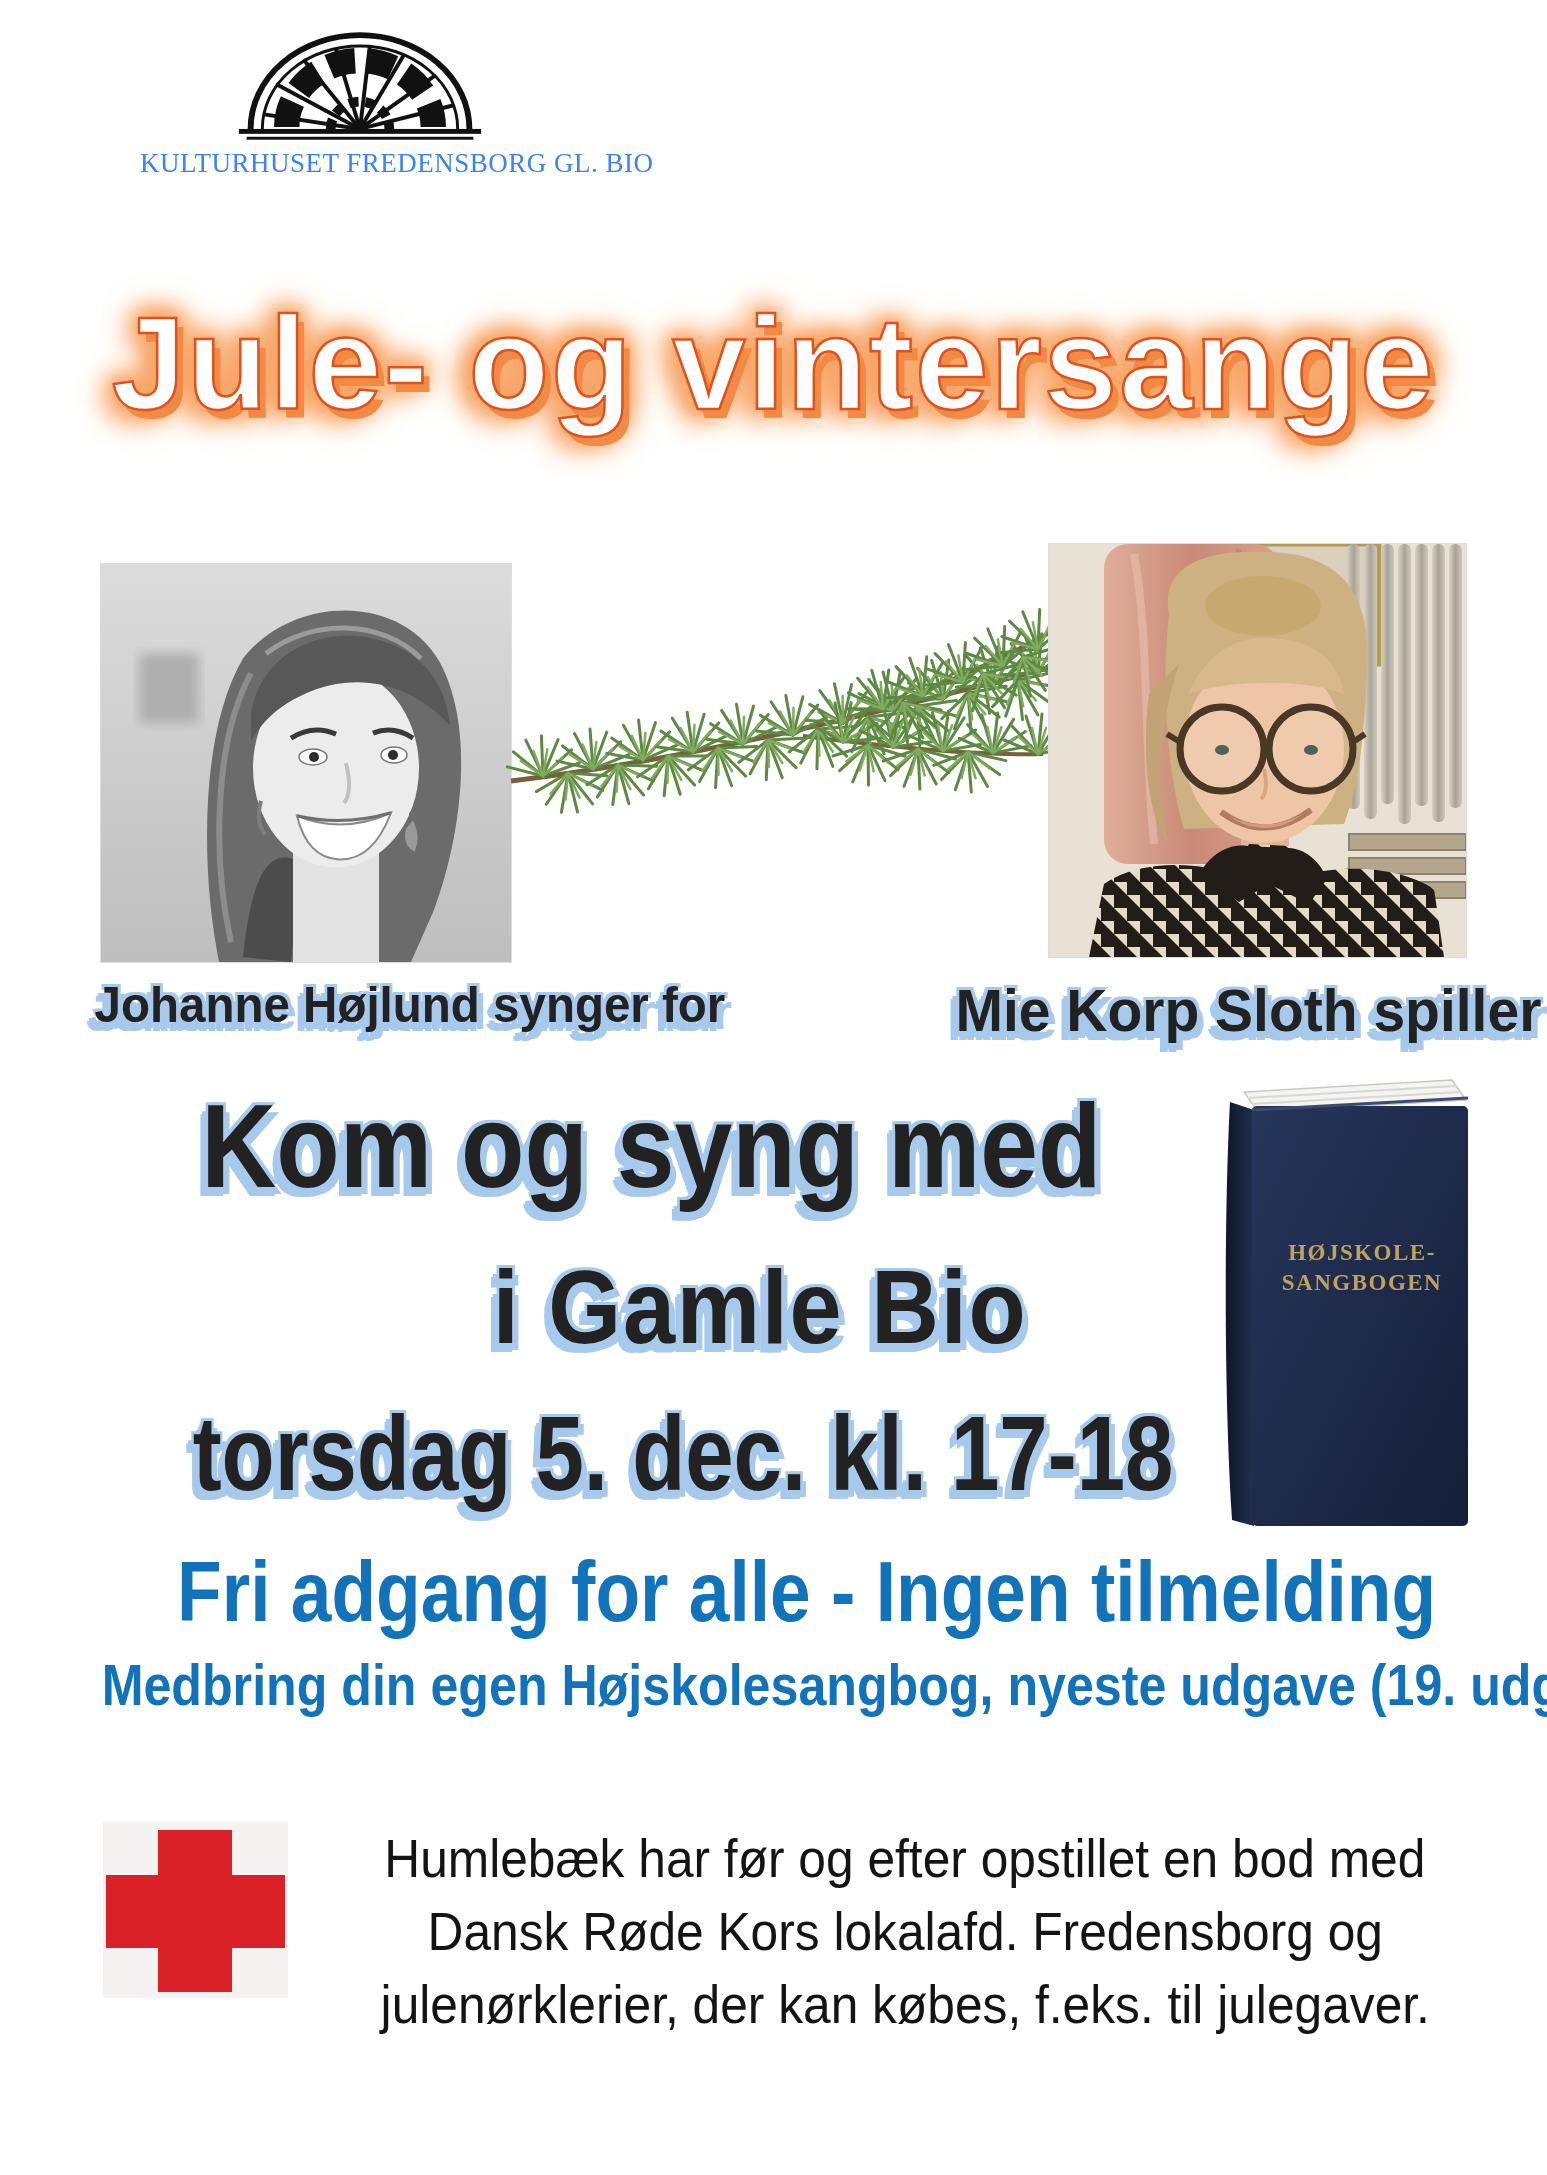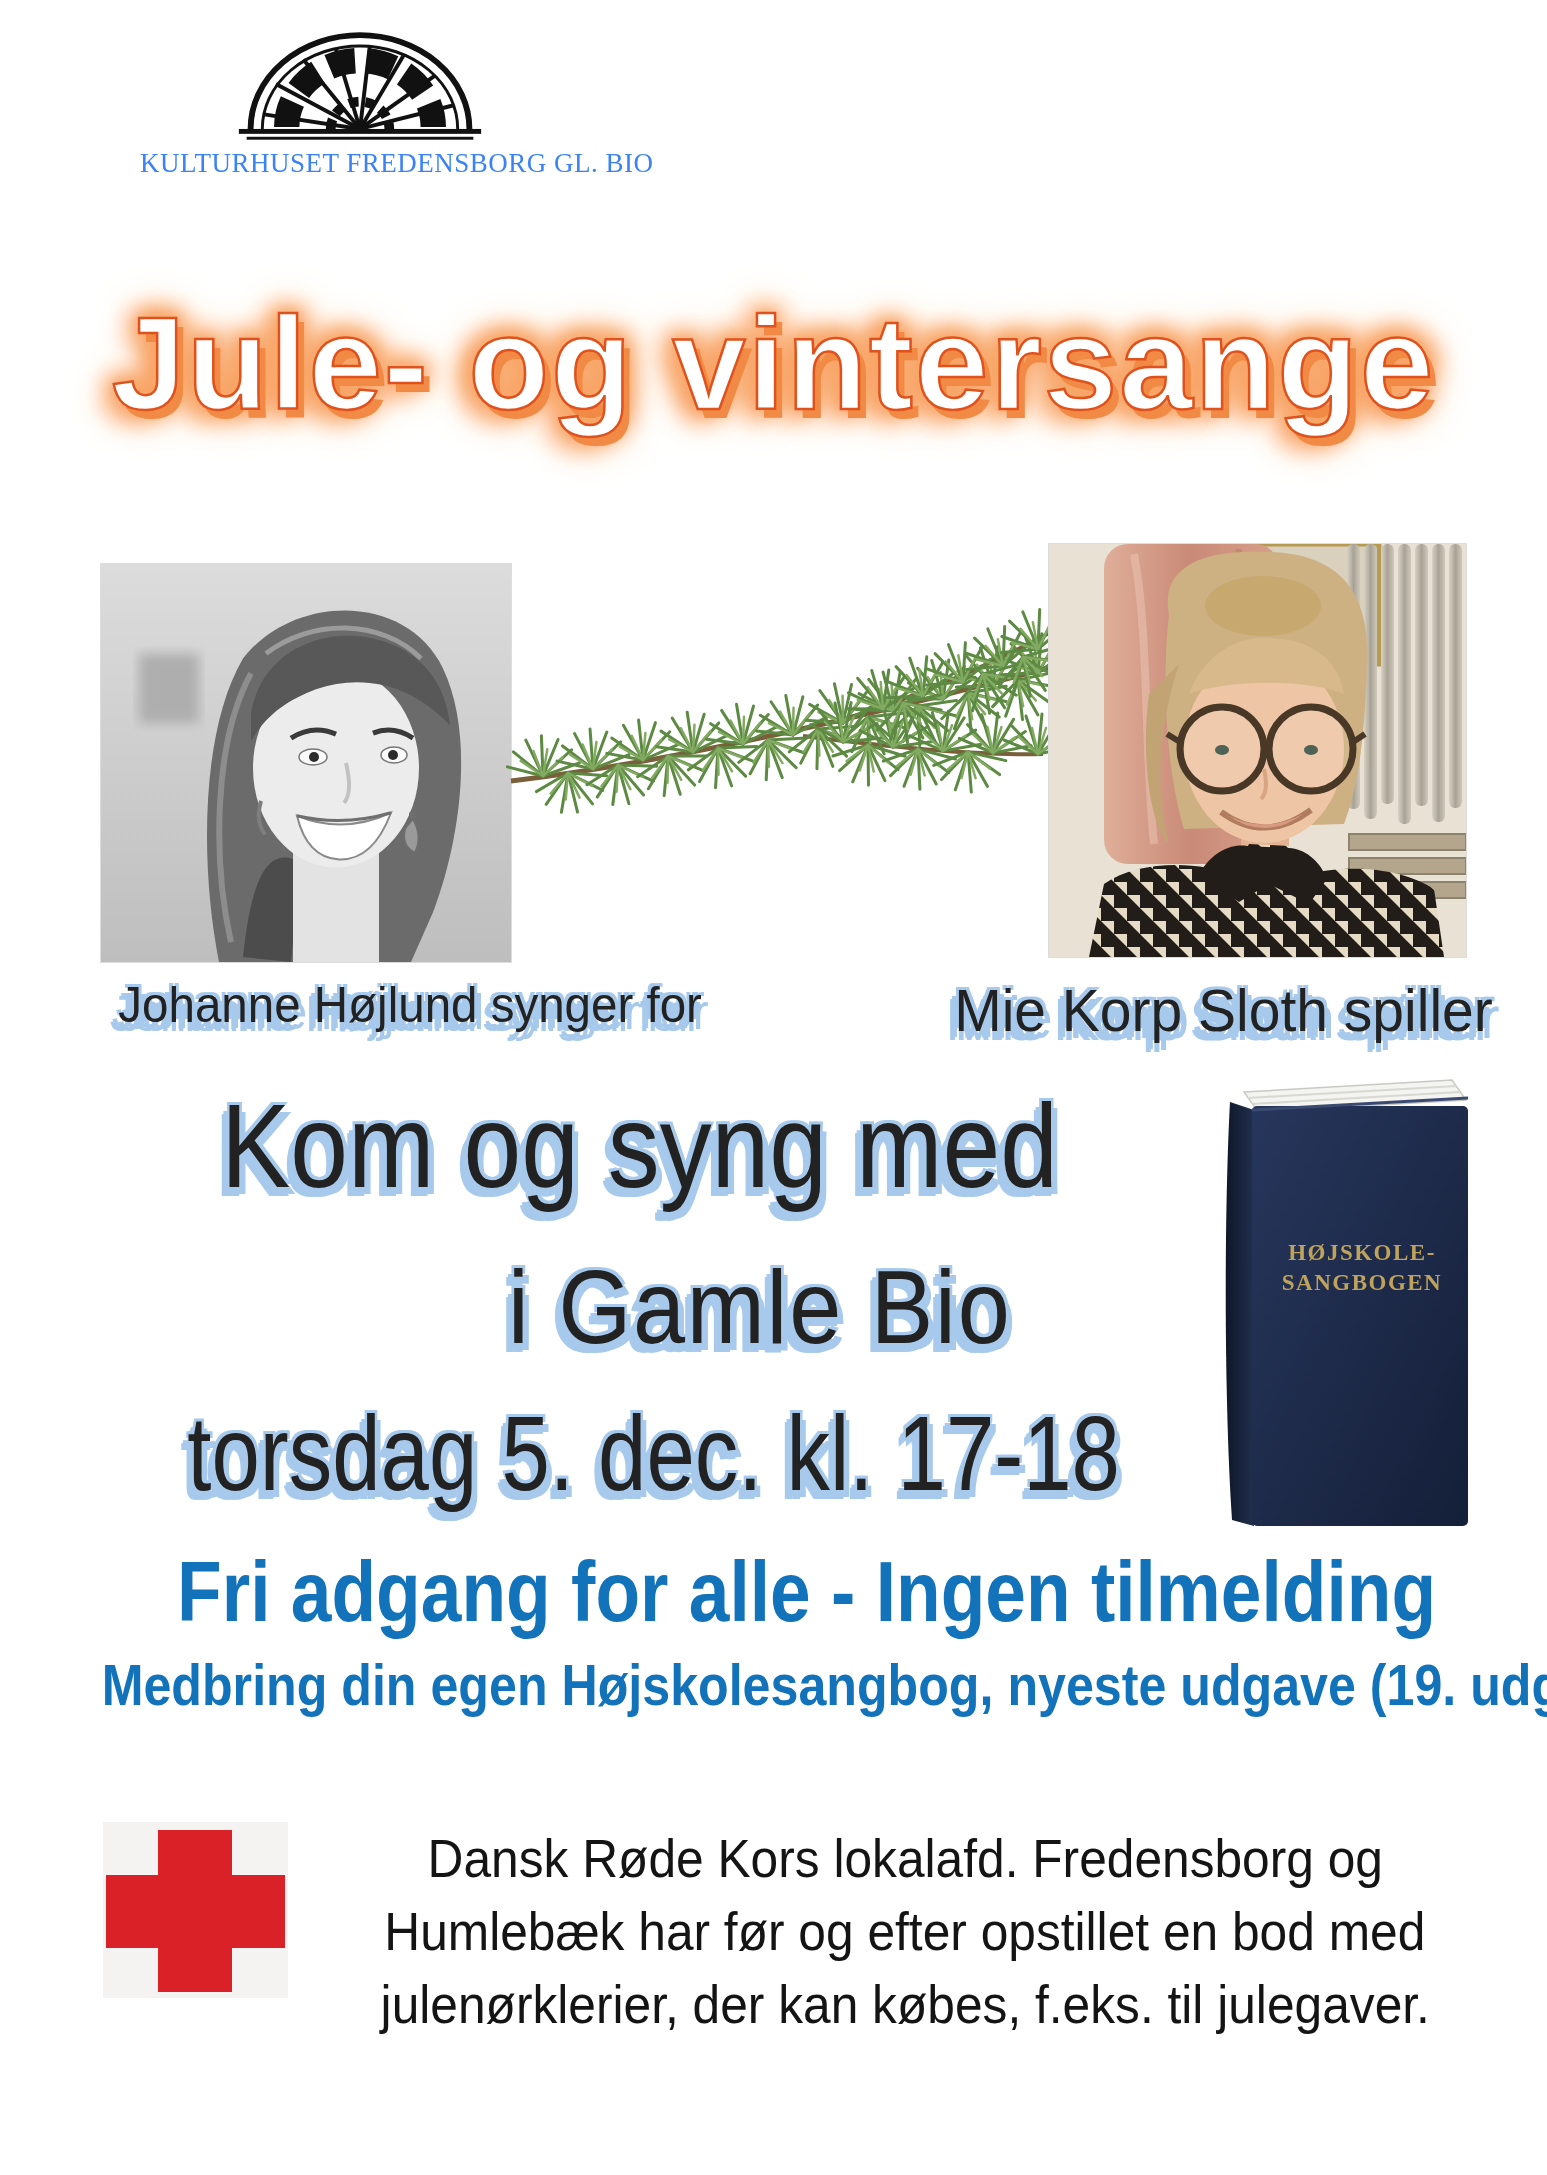--- a/index.html
+++ b/index.html
@@ -45,21 +45,21 @@
       -10px 10px 26px #f8a263;
   }
   
   .photo{position:absolute;border:1px solid #ddd;background:#eee;}
   .photo-left{left:100px;top:563px;width:410px;height:398px;}
   .photo-right{left:1048px;top:543px;width:417px;height:413px;}
   .photo svg{display:block;width:100%;height:100%;}
   .branch{position:absolute;left:503px;top:596px;width:558px;height:238px;}
   
   .halo{
-    --halo:#a6c9ec;color:#222;font-weight:normal;
+    --halo:#a6c9ec;color:#222;font-weight:bold;
     text-shadow:
       3px -3px 0 var(--halo),
       -3px -3px 0 var(--halo),
       -7px 6px 0 var(--halo),
       7px 7px 0 var(--halo),
       0 9px 0 var(--halo),
       -9px 9px 0 var(--halo);
   }
   .cond{display:inline-block;white-space:nowrap;transform:scaleX(var(--sx,.9));transform-origin:center center;}
   .caption-left{position:absolute;left:60px;top:976px;width:700px;text-align:center;font-size:50px;}
@@ -313,18 +313,18 @@
   </div>
   <div class="blue2">
     <span class="cond" style="--sx:.88">Medbring din egen Højskolesangbog, nyeste udgave (19. udg.)</span>
   </div>
 
   <div class="redcross">
     <div class="rc-v"></div>
     <div class="rc-h"></div>
   </div>
   <div class="rc-text">
+    <div><span class="cond">Humlebæk har før og efter opstillet en bod med</span></div>
     <div><span class="cond">Dansk Røde Kors lokalafd. Fredensborg og</span></div>
-    <div><span class="cond">Humlebæk har før og efter opstillet en bod med</span></div>
     <div><span class="cond">julenørklerier, der kan købes, f.eks. til julegaver.</span></div>
   </div>
 
 </div>
 
 </body></html>

